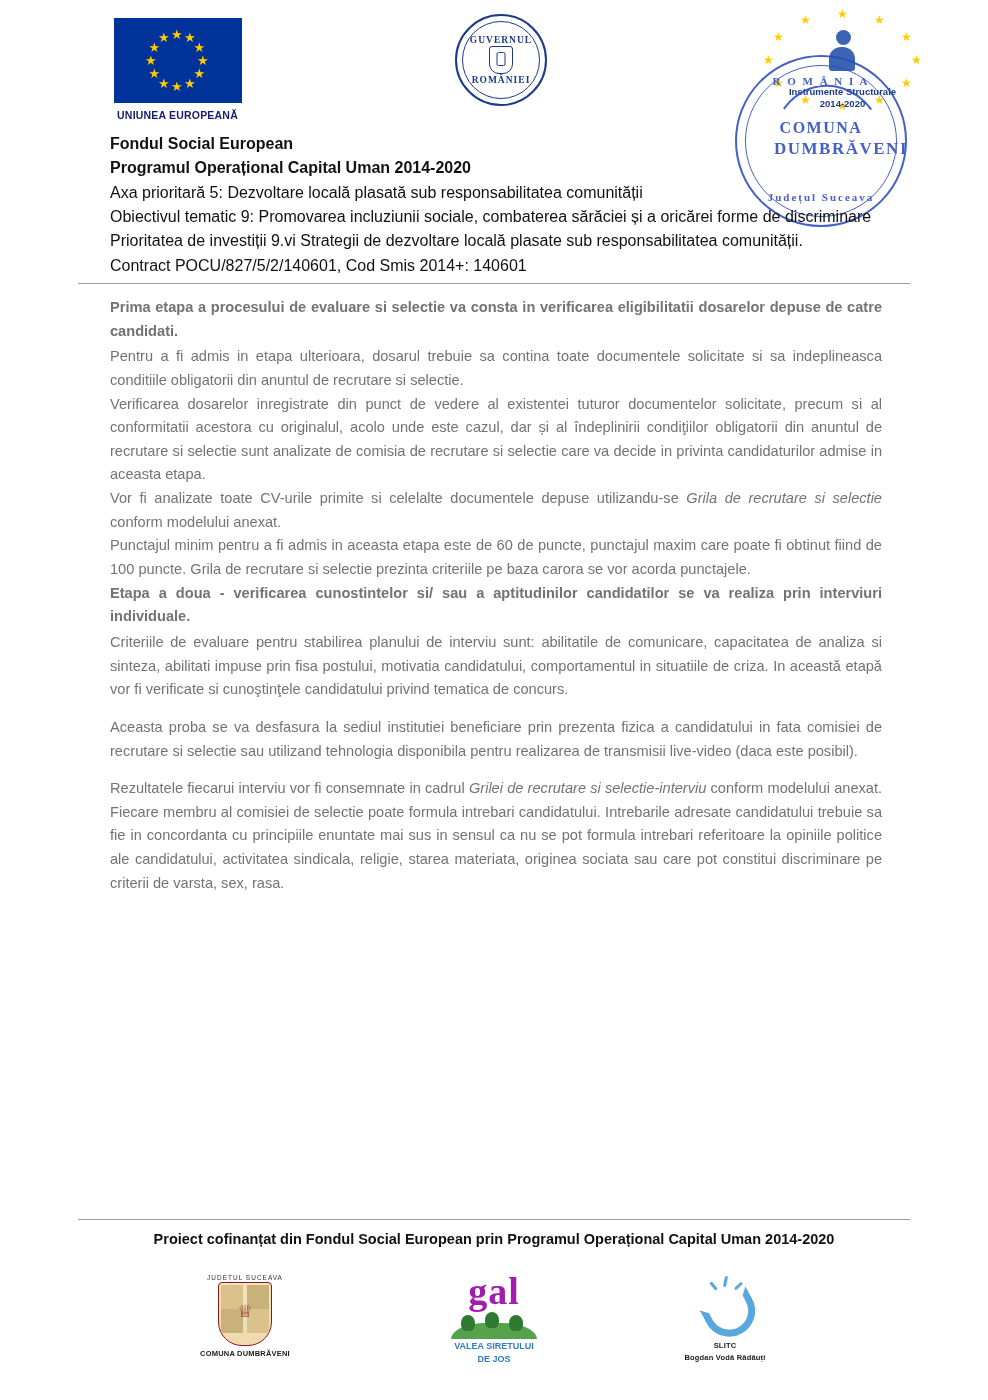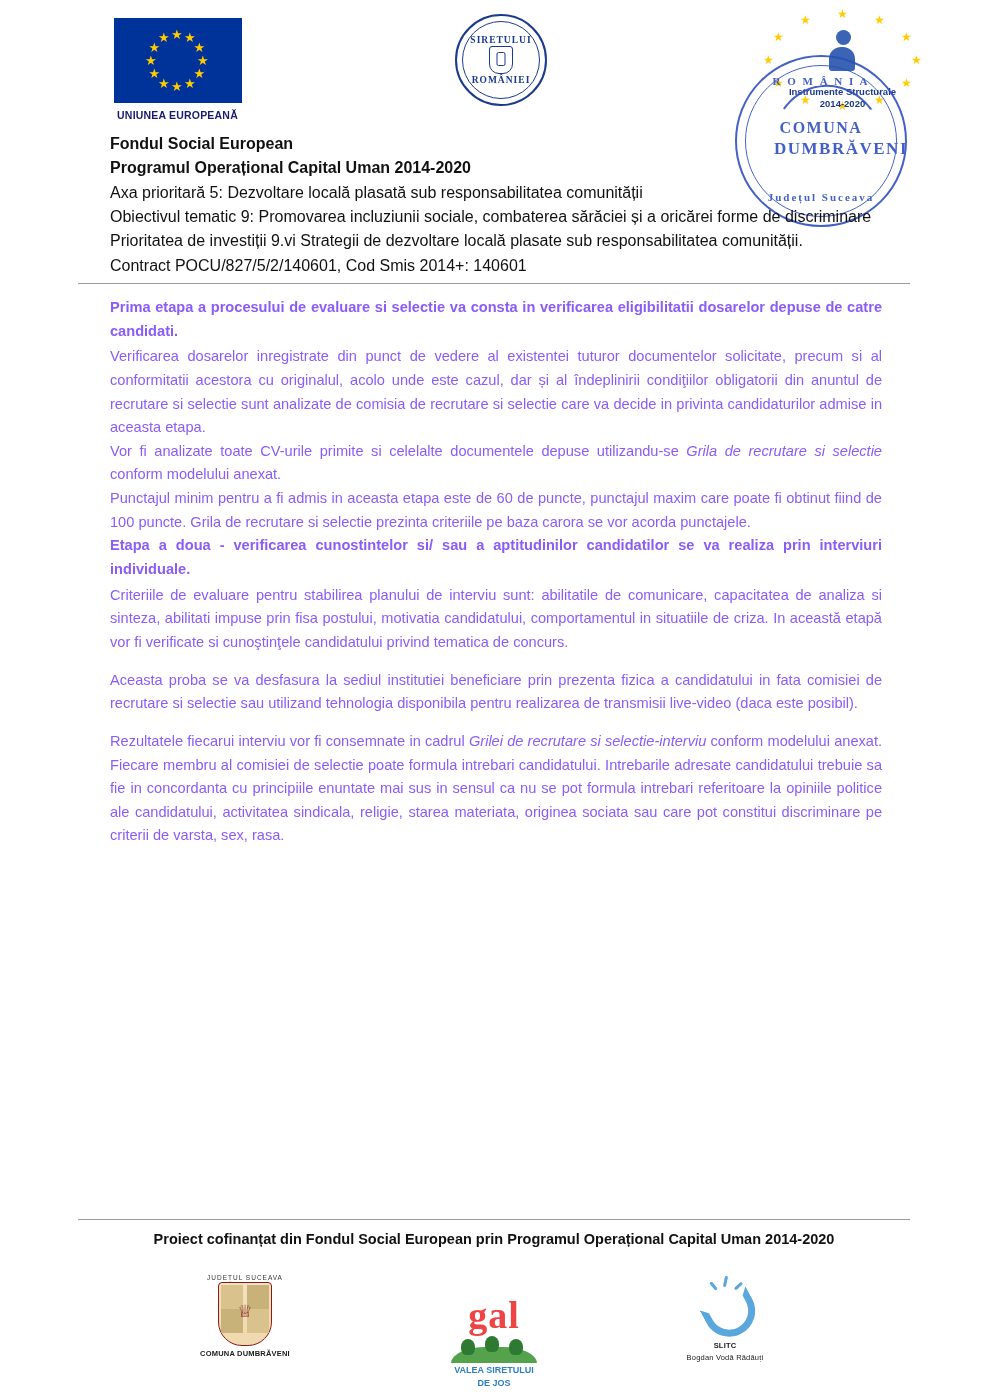--- a/index.html
+++ b/index.html
@@ -214,21 +214,21 @@
   #rule-bottom { top: 1219px; }
 
   
   .content {
     position: absolute;
     left: 110px;
     top: 296px;
     width: 772px;
     font-size: 14.6px;
     line-height: 1.62;
-    color: #8b5cf6;
+    color: #737373;
     text-align: justify;
   }
   .content p { margin: 0 0 0 0; }
   .content p.heading {
     font-weight: bold;
     margin-bottom: 2px;
   }
   .content p.gap-before { }
   .content p.gap-small { margin-top: 14px; }
   .content .it { font-style: italic; }
@@ -293,24 +293,23 @@
     color: #7a1414;
     font-size: 17px;
   }
 
   
   .gal { left: 424px; top: 0px; width: 140px; }
   .gal .word {
     font-family: "Liberation Serif", serif;
     font-size: 38px;
     font-weight: bold;
-    color: #ef4444;
+    color: #a21caf;
     letter-spacing: 1px;
     line-height: 1;
-    margin-top: 24px;
   }
   .gal .scene {
     width: 86px; height: 26px;
     margin: 3px auto 0;
     position: relative;
   }
   .gal .hill {
     position: absolute;
     bottom: 0; left: 0;
     width: 86px; height: 16px;
@@ -380,21 +379,21 @@
           <span class="eu-star" style="left: 34.9833px; top: 49px;">★</span>
           <span class="eu-star" style="left: 31.5px; top: 36px;">★</span>
           <span class="eu-star" style="left: 34.9833px; top: 23px;">★</span>
           <span class="eu-star" style="left: 44.5px; top: 13.4833px;">★</span>
         </div>
       <div class="eu-caption">UNIUNEA EUROPEANĂ</div>
     </div>
 
     <div class="gov-seal">
       <div class="inner-ring"></div>
-      <div class="t1">SIRETULUI</div>
+      <div class="t1">GUVERNUL</div>
       <div class="crest"></div>
       <div class="t2">ROMÂNIEI</div>
     </div>
 
     <div class="si-logo">
       <div class="si-stars" id="si-stars">
           <span class="si-star" style="left: 82px; top: 0px;">★</span>
           <span class="si-star" style="left: 119px; top: 6.16283px;">★</span>
           <span class="si-star" style="left: 146.086px; top: 23px;">★</span>
           <span class="si-star" style="left: 156px; top: 46px;">★</span>
@@ -435,20 +434,21 @@
     <div>Prioritatea de investiții 9.vi Strategii de dezvoltare locală plasate sub responsabilitatea comunității.</div>
     <div>Contract POCU/827/5/2/140601, Cod Smis 2014+: 140601</div>
   </div>
 
   <div class="rule" id="rule-top"></div>
 
   <div class="content">
 
     <p class="heading">Prima etapa a procesului de evaluare si selectie va consta in verificarea eligibilitatii dosarelor depuse de catre candidati.</p>
 
+    <p>Pentru a fi admis in etapa ulterioara, dosarul trebuie sa contina toate documentele solicitate si sa indeplineasca conditiile obligatorii din anuntul de recrutare si selectie.</p>
 
     <p>Verificarea dosarelor inregistrate din punct de vedere al existentei tuturor documentelor solicitate, precum si al conformitatii acestora cu originalul, acolo unde este cazul, dar și al îndeplinirii condiţiilor obligatorii din anuntul de recrutare si selectie sunt analizate de comisia de recrutare si selectie care va decide in privinta candidaturilor admise in aceasta etapa.</p>
 
     <p><span>Vor fi analizate toate CV-urile primite si celelalte documentele depuse utilizandu-se </span><span class="it">Grila de recrutare si selectie</span><span> conform modelului anexat.</span></p>
 
     <p>Punctajul minim pentru a fi admis in aceasta etapa este de 60 de puncte, punctajul maxim care poate fi obtinut fiind de 100 puncte. Grila de recrutare si selectie prezinta criteriile pe baza carora se vor acorda punctajele.</p>
 
     <p class="heading gap-before">Etapa a doua - verificarea cunostintelor si/ sau a aptitudinilor candidatilor se va realiza prin interviuri individuale.</p>
 
     <p>Criteriile de evaluare pentru stabilirea planului de interviu sunt: abilitatile de comunicare, capacitatea de analiza si sinteza, abilitati impuse prin fisa postului, motivatia candidatului, comportamentul in situatiile de criza. In această etapă vor fi verificate si cunoştinţele candidatului privind tematica de concurs.</p>
@@ -489,17 +489,17 @@
     </div>
 
     <div class="fl slitc">
       <div class="mark">
         <div class="handset"></div>
         <div class="spark s1"></div>
         <div class="spark s2"></div>
         <div class="spark s3"></div>
       </div>
       <div class="cap">SLITC</div>
-      <div class="cap" style="font-weight:normal">Bogdan Vodă Rădăuți</div>
+      <div class="cap" style="font-weight:bold">Bogdan Vodă Rădăuți</div>
     </div>
 
   </div>
 </div>
 
 </body></html>

